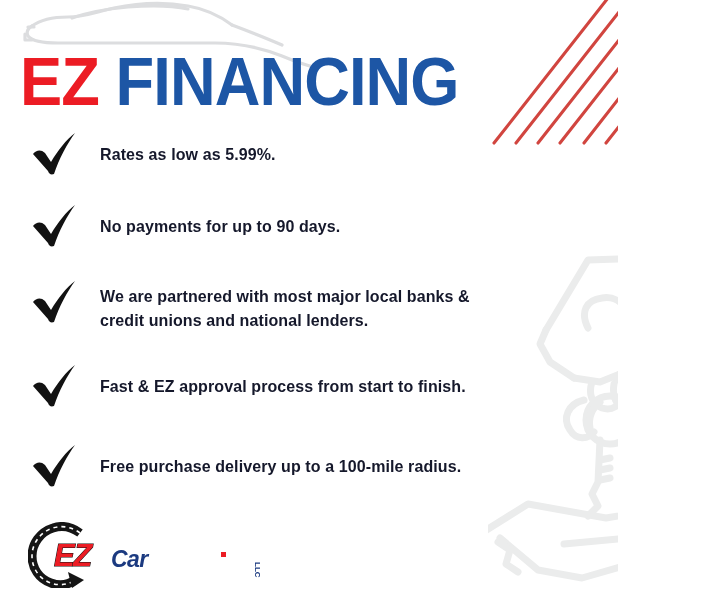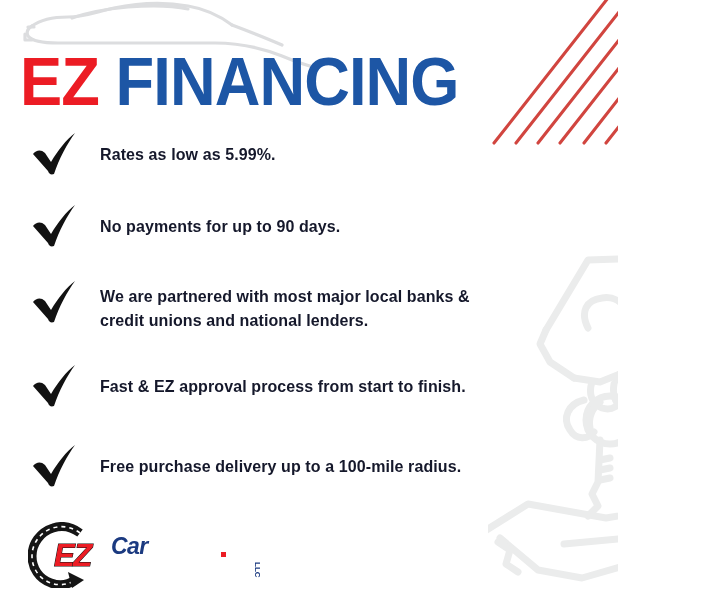--- a/index.html
+++ b/index.html
@@ -144,21 +144,21 @@
     position: absolute;
     font-family: "Liberation Sans", sans-serif;
     font-weight: bold;
     font-style: italic;
     color: #1b3a80;
     letter-spacing: -0.6px;
     white-space: nowrap;
   }
   .logo-word-car {
     left: 83px;
-    top: 19px;
+    top: 32px;
     font-size: 23px;
     line-height: 23px;
   }
   .logo-word-conn {
     left: 83px;
     top: 35px;
     font-size: 23px;
     line-height: 23px;
   }
   .logo-i-dot {

